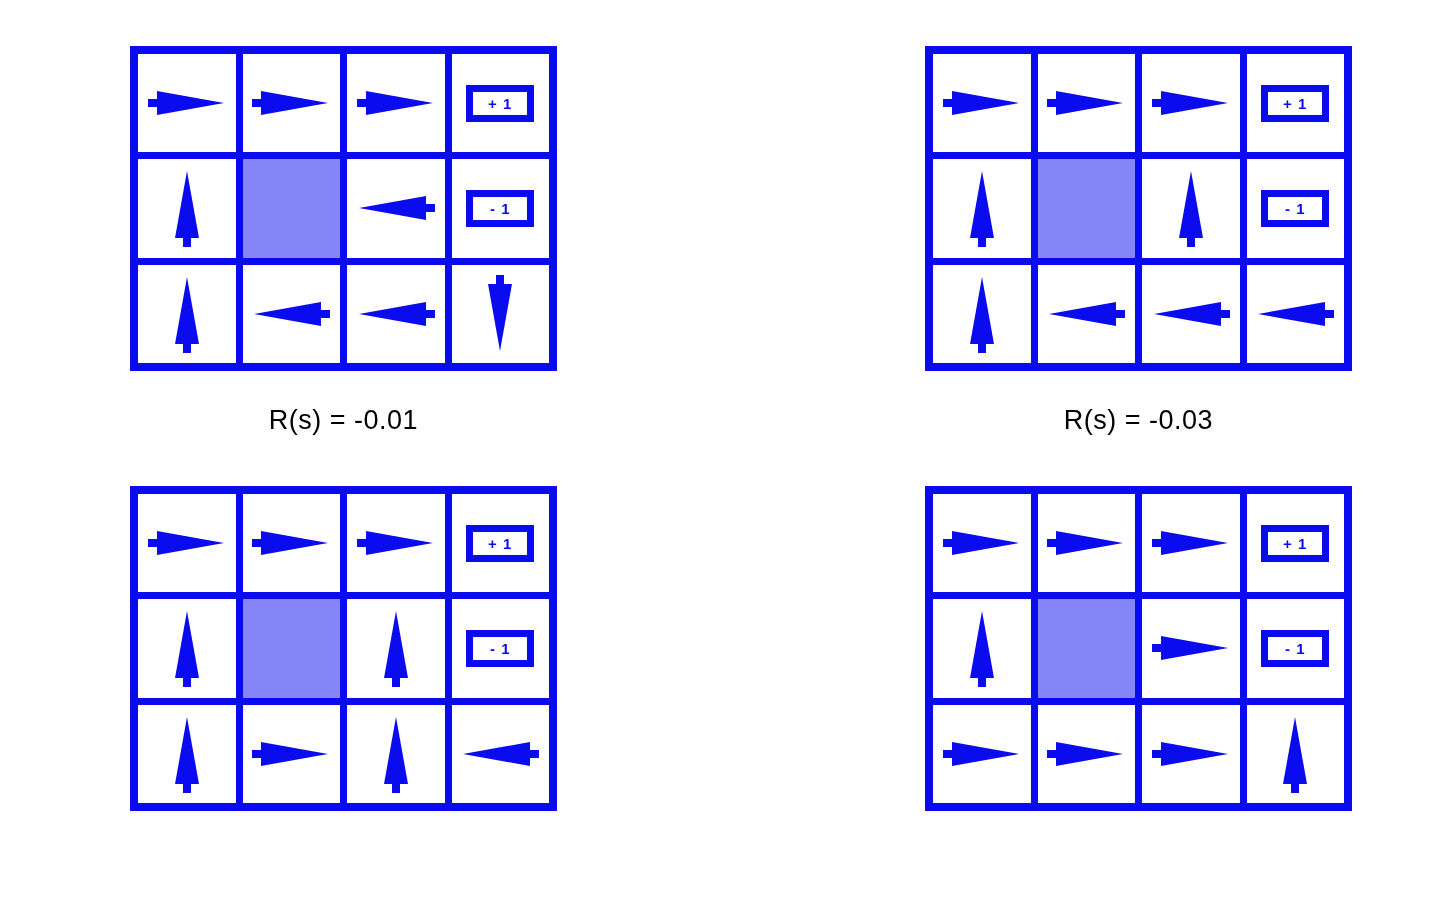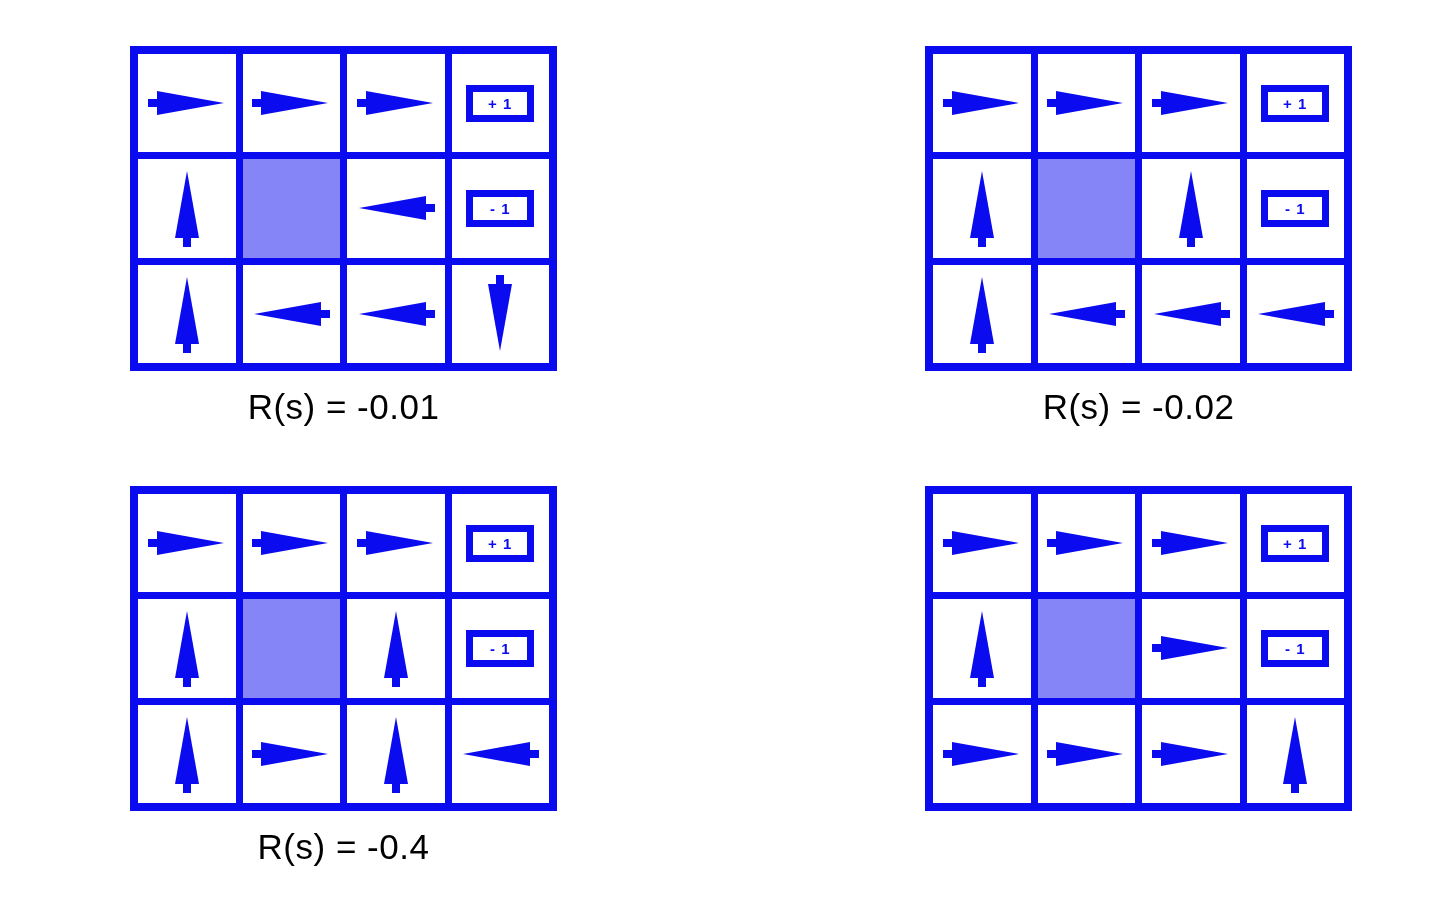--- a/index.html
+++ b/index.html
@@ -64,23 +64,23 @@
     color: var(--blue);
     font-weight: bold;
     font-size: 15px;
     letter-spacing: 1px;
     line-height: 1;
     white-space: pre;
   }
 
   .grid-label {
     width: 427px;
-    margin-top: 16px;
+    margin-top: 34px;
     text-align: center;
-    font-size: 35px;
+    font-size: 27px;
     color: var(--text);
     letter-spacing: 0.5px;
   }
 </style>
 </head>
 <body>
 
 <div class="canvas">
 
   <div class="quadrant q1">
@@ -215,21 +215,21 @@
             <polygon points="9,1 9,25 76,13"></polygon>
           </svg>
         </div>
         <div class="cell">
           <svg width="78" height="26" viewBox="0 0 78 26" class="arrow-icon dir-left">
             <rect x="0" y="9" width="12" height="8"></rect>
             <polygon points="9,1 9,25 76,13"></polygon>
           </svg>
         </div>
       </div>
-    <div class="grid-label">R(s) = -0.02</div>
+    <div class="grid-label">R(s) = -0.03</div>
   </div>
 
   <div class="quadrant q3">
     <div class="policy-grid">
         <div class="cell">
           <svg width="78" height="26" viewBox="0 0 78 26" class="arrow-icon dir-right">
             <rect x="0" y="9" width="12" height="8"></rect>
             <polygon points="9,1 9,25 76,13"></polygon>
           </svg>
         </div>
@@ -286,21 +286,20 @@
             <polygon points="9,1 9,25 76,13"></polygon>
           </svg>
         </div>
         <div class="cell">
           <svg width="78" height="26" viewBox="0 0 78 26" class="arrow-icon dir-left">
             <rect x="0" y="9" width="12" height="8"></rect>
             <polygon points="9,1 9,25 76,13"></polygon>
           </svg>
         </div>
       </div>
-    <div class="grid-label">R(s) = -0.4</div>
   </div>
 
   <div class="quadrant q4">
     <div class="policy-grid">
         <div class="cell">
           <svg width="78" height="26" viewBox="0 0 78 26" class="arrow-icon dir-right">
             <rect x="0" y="9" width="12" height="8"></rect>
             <polygon points="9,1 9,25 76,13"></polygon>
           </svg>
         </div>

